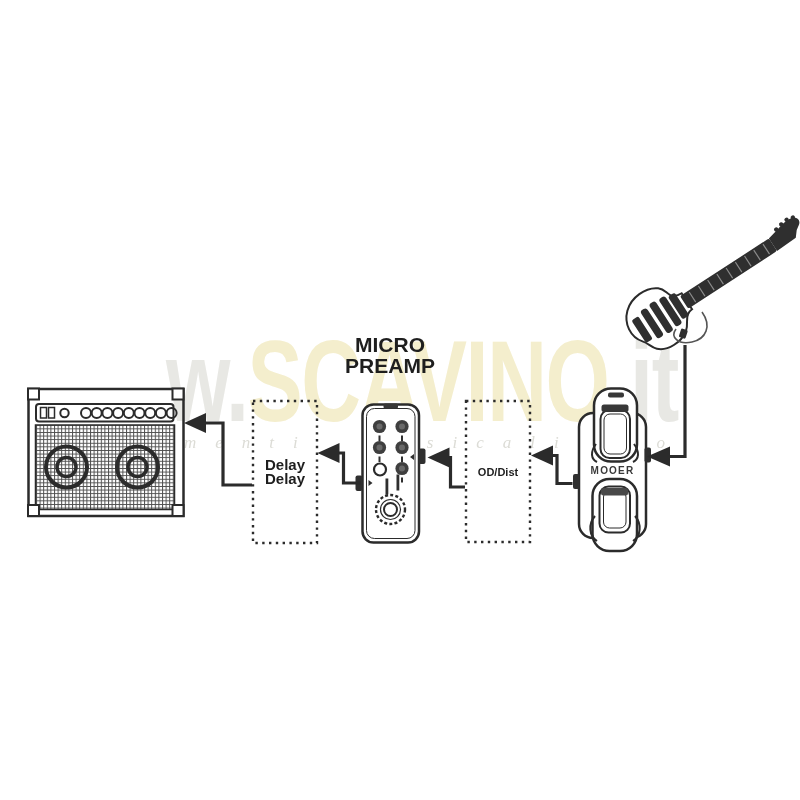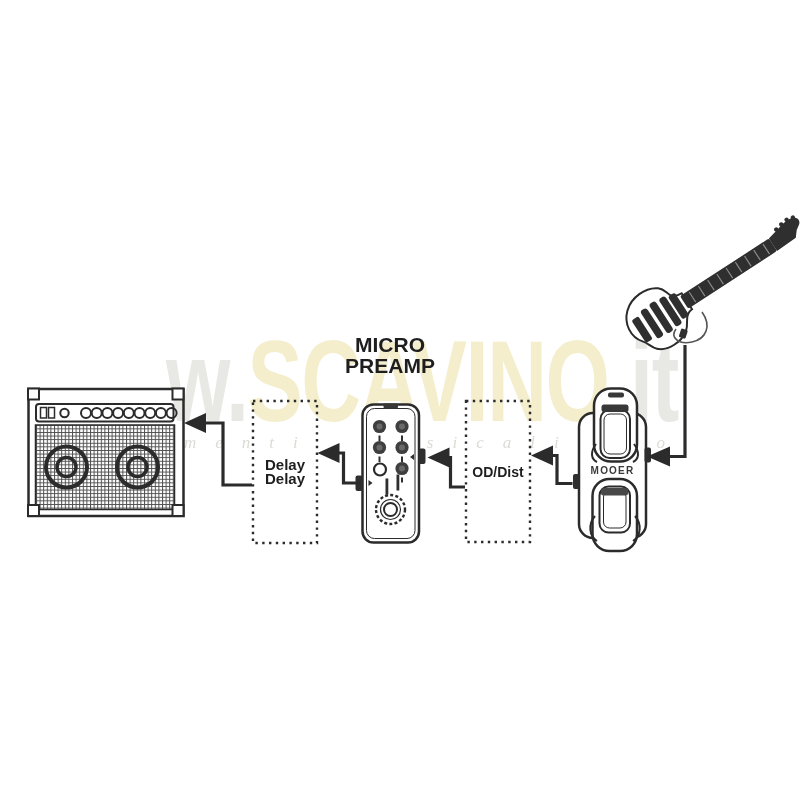--- a/index.html
+++ b/index.html
@@ -15,21 +15,21 @@
   #wm2{position:absolute;left:184px;top:433px;white-space:nowrap;
        font-family:"Liberation Serif",serif;font-style:italic;
        font-size:17px;color:#dcdcd6;letter-spacing:19px;word-spacing:28px;}
   
   #art{position:absolute;left:0;top:0;z-index:1;}
   
   .lbl{position:absolute;z-index:2;text-align:center;font-weight:bold;color:#1e1e1e;}
   #ampLabel{left:17px;top:334px;width:166px;font-size:18px;line-height:20px;}
   #preampLabel{left:310px;top:334px;width:160px;font-size:21px;line-height:21px;}
   #delayLabel{left:253px;top:458px;width:64px;font-size:15px;line-height:14px;}
-  #odLabel{left:466px;top:465px;width:64px;font-size:14px;line-height:14px;}
+  #odLabel{left:466px;top:465px;width:64px;font-size:11px;line-height:14px;}
 </style>
 </head>
 <body>
 
 <div id="stage">
 
   <div id="wm">
     <div id="wm1"><span class="g">w.</span><span class="y">SCAVINO</span><span class="g">.it</span></div>
     <div id="wm2">menti musicali no</div>
   </div>

